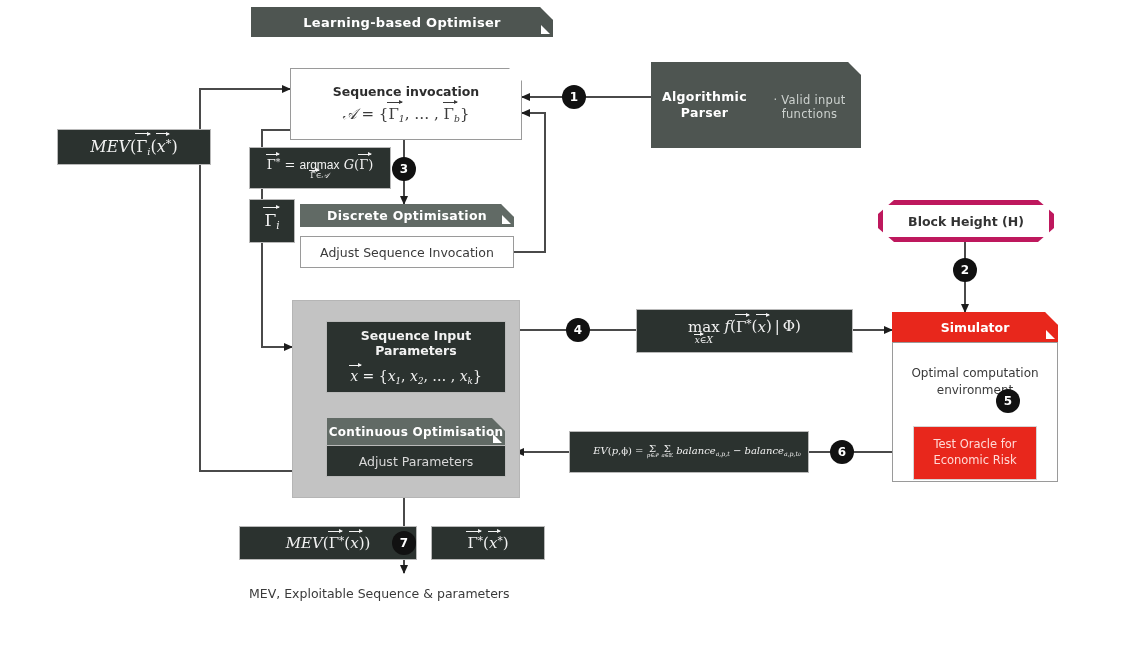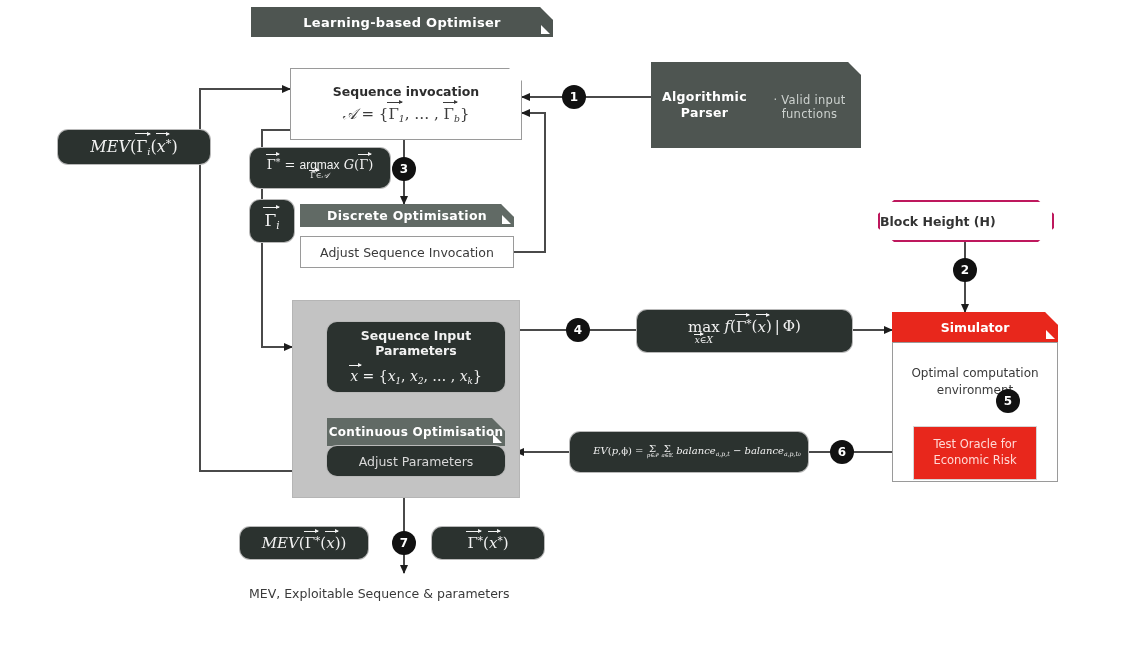--- a/index.html
+++ b/index.html
@@ -38,44 +38,43 @@
     display:flex;align-items:center;justify-content:center;
     text-align:center;color:#3a3a3a;
   }
 
   
   .dark{
     background:#2b322f;color:#f2f2f2;
     display:flex;align-items:center;justify-content:center;
     text-align:center;
     box-shadow:0 0 0 1px #b9b9b9;
-    border-radius:10px;
   }
   .dark.mathbox{font-family:"DejaVu Serif","Liberation Serif",serif;}
 
   
   .group{
     background:#c3c3c3;border:1px solid #b5b5b5;
   }
 
   
   .redbanner{background:#e8271c;color:#ffffff;font-weight:bold;
     display:flex;align-items:center;justify-content:center;
     box-shadow:0 0 0 1px #cfcfcf;}
   .redbox{background:#e8271c;color:#ffd9d6;
     display:flex;align-items:center;justify-content:center;
     text-align:center;line-height:1.35;
     box-shadow:0 0 0 1px #d6d6d6;}
 
   
   .octagon{
-    background:#ffffff;border:2px solid #be185d;
+    background:#ffffff;border:5px solid #be185d;
     clip-path:polygon(16px 0,calc(100% - 16px) 0,100% 14px,100% calc(100% - 14px),
                       calc(100% - 16px) 100%,16px 100%,0 calc(100% - 14px),0 14px);
-    display:flex;align-items:center;
+    display:flex;align-items:center;justify-content:center;
     font-weight:bold;color:#333;
   }
 
   
   .step{
     position:absolute;width:24px;height:24px;border-radius:50%;
     background:#111111;color:#ffffff;
     display:flex;align-items:center;justify-content:center;
     font-size:12px;font-weight:bold;line-height:1;
     font-family:"DejaVu Sans","Liberation Sans",sans-serif;
@@ -244,21 +243,21 @@
         <span class="bot" style="font-size:.55em;"><span class="it">p</span>∈𝒫</span>
       </span>
       <span class="stack" style="vertical-align:middle;">
         <span class="top bigsum">Σ</span>
         <span class="bot" style="font-size:.55em;"><span class="it">a</span>∈𝔼</span>
       </span>
       <span class="it">balance</span><span class="sub">a,p,t</span> − <span class="it">balance</span><span class="sub">a,p,t<span style="font-size:.7em;">0</span></span>
     </span>
   </div>
 
-  <div class="node dark mathbox" style="left:240px;top:527px;width:128px;height:32px;font-size:15px;">
+  <div class="node dark mathbox" style="left:240px;top:527px;width:176px;height:32px;font-size:15px;">
     <span>
       <span class="it">MEV</span>(<span class="vecwrap">Γ<span class="bar"></span></span><span class="sup">*</span>(<span class="vecwrap it">x<span class="bar"></span></span>))
     </span>
   </div>
 
   <div class="node dark mathbox" style="left:432px;top:527px;width:112px;height:32px;font-size:15px;">
     <span>
       <span class="vecwrap">Γ<span class="bar"></span></span><span class="sup">*</span>(<span class="vecwrap it">x<span class="bar"></span></span><span class="sup">*</span>)
     </span>
   </div>

